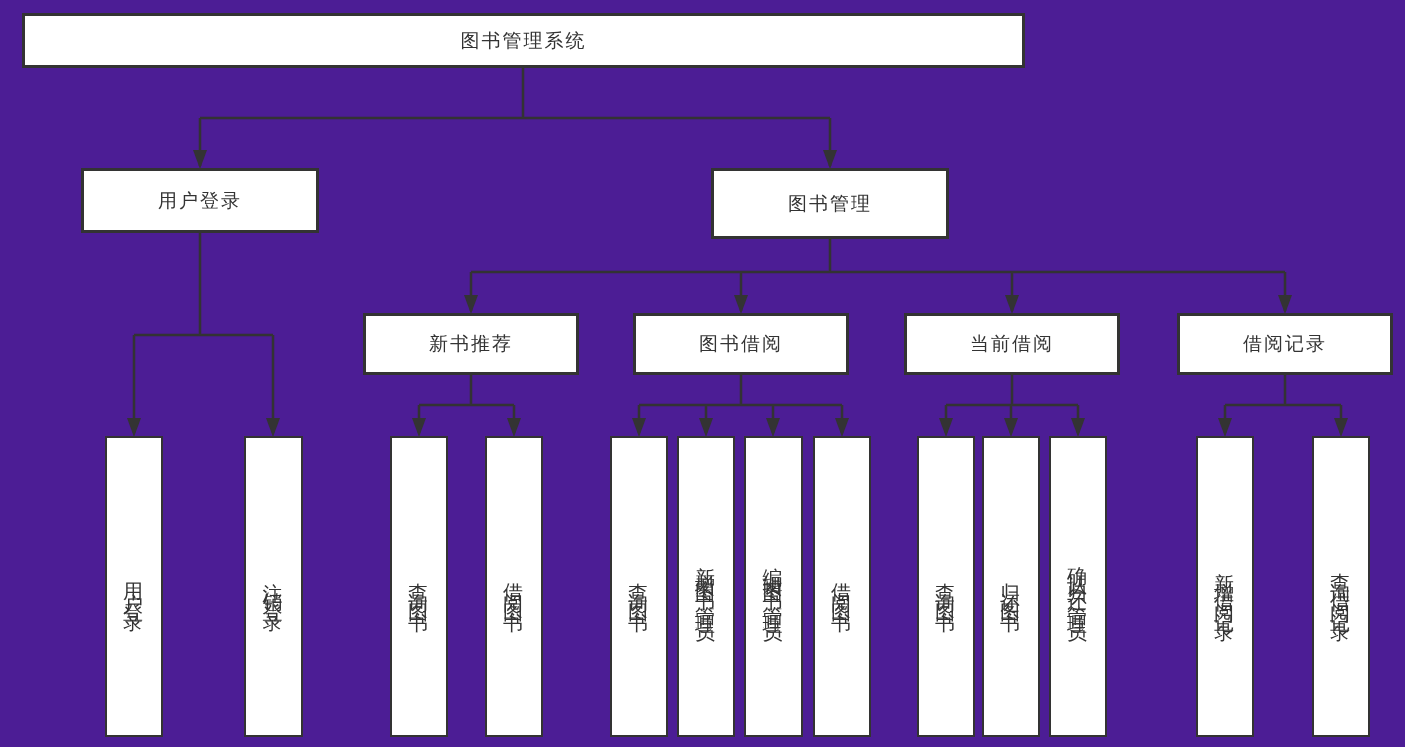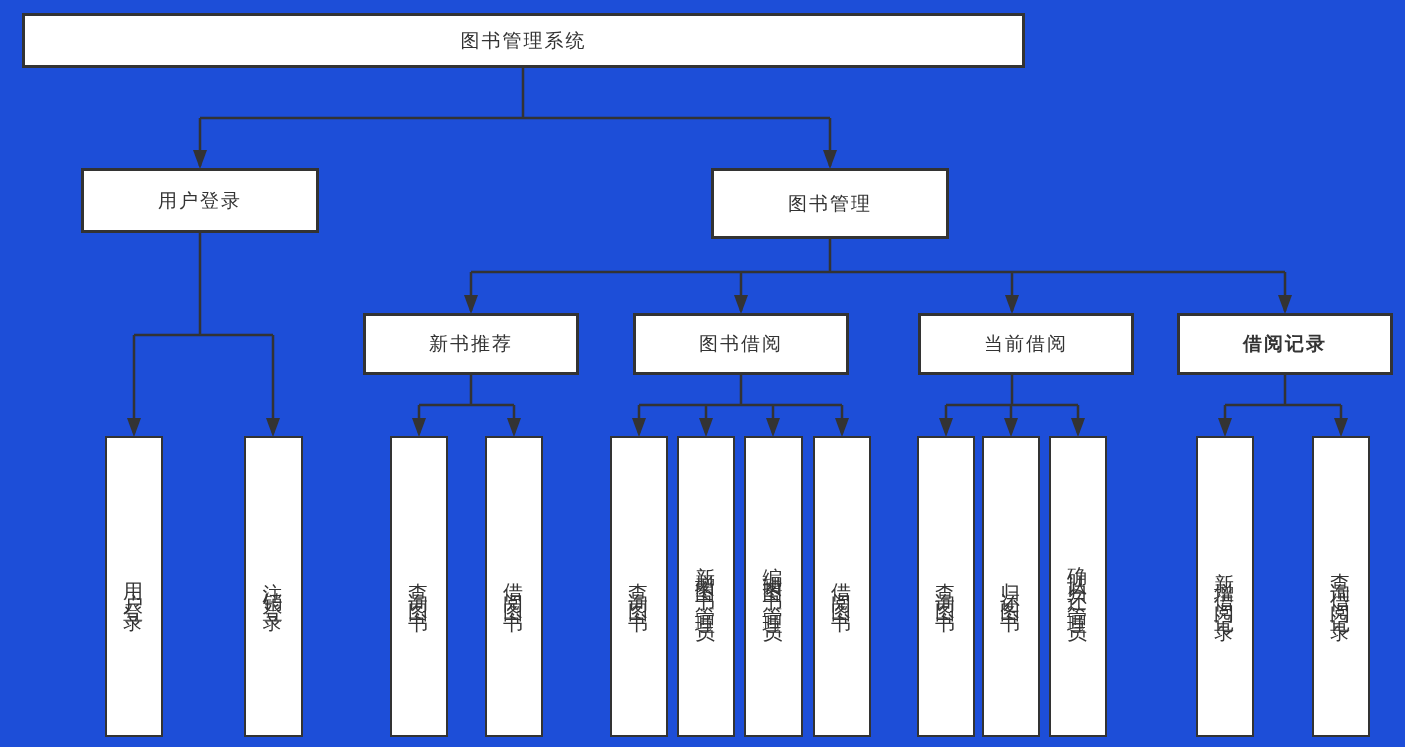--- a/index.html
+++ b/index.html
@@ -4,21 +4,21 @@
 <style>
   html, body {
     margin: 0;
     padding: 0;
     background: #ffffff;
   }
   .canvas {
     position: relative;
     width: 1405px;
     height: 747px;
-    background: #1d4ed8;
+    background: #4c1d95;
     font-family: "DejaVu Sans", "Liberation Sans", sans-serif;
     overflow: hidden;
   }
   svg.connectors {
     position: absolute;
     left: 0; top: 0;
     width: 1405px; height: 747px;
     z-index: 0;
   }
   .box {
@@ -120,24 +120,24 @@
   <div class="box" style="left:711px; top:168px; width:238px; height:71px;">
     <span class="h-label">图书管理</span>
   </div>
 
   <div class="box" style="left:633px; top:313px; width:216px; height:62px;">
     <span class="h-label">图书借阅</span>
   </div>
   <div class="box" style="left:363px; top:313px; width:216px; height:62px;">
     <span class="h-label">新书推荐</span>
   </div>
-  <div class="box" style="left:904px; top:313px; width:216px; height:62px;margin-left:14px;">
+  <div class="box" style="left:904px; top:313px; width:216px; height:62px;">
     <span class="h-label">当前借阅</span>
   </div>
-  <div class="box" style="left:1177px; top:313px; width:216px; height:62px;font-weight:bold;">
+  <div class="box" style="left:1177px; top:313px; width:216px; height:62px;">
     <span class="h-label">借阅记录</span>
   </div>
 
   <div class="box leaf" style="left:105px; top:436px; width:58px; height:301px;">
     <span class="v-text">用户登录</span>
   </div>
   <div class="box leaf" style="left:244px; top:436px; width:59px; height:301px;">
     <span class="v-text">注销登录</span>
   </div>
 

